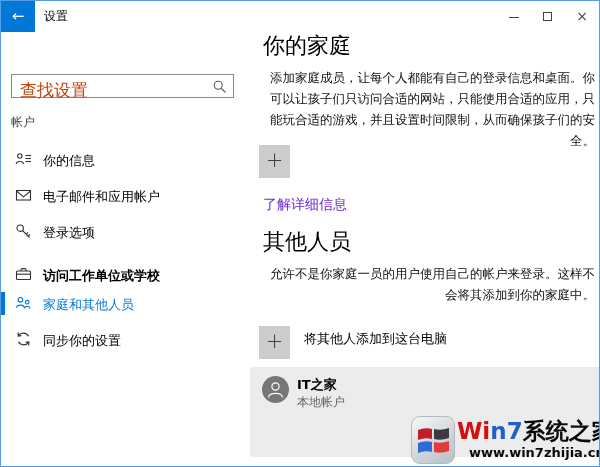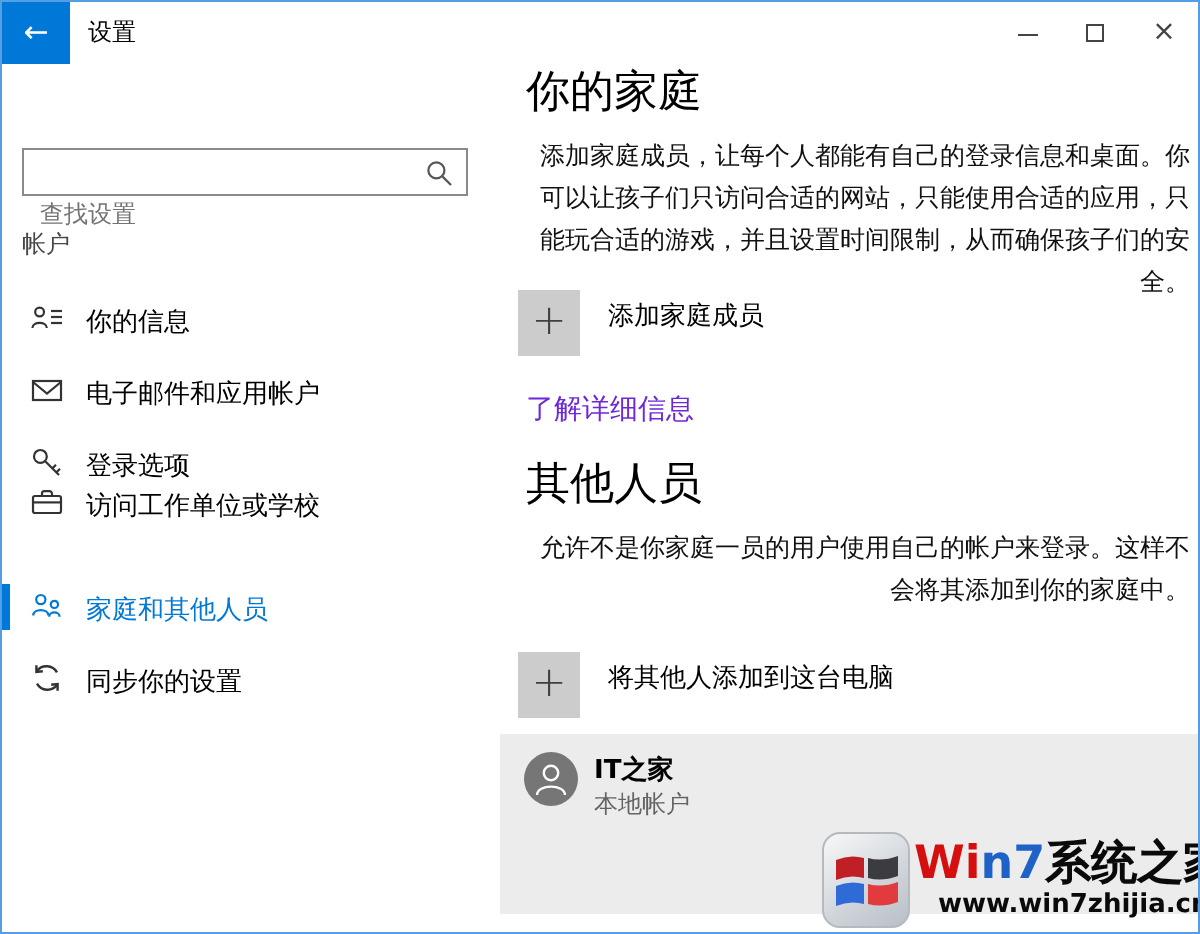--- a/index.html
+++ b/index.html
@@ -32,38 +32,38 @@
   
   .home-row { position:absolute; left:0; top:36px; width:240px; height:30px; }
   .home-row .icn { position:absolute; left:14px; top:6px; }
   .home-row .lbl { position:absolute; left:42px; top:7px; font-size:13px; color:#000; }
 
   .search-box {
     position:absolute; left:10px; top:73px; width:223px; height:24px;
     border:1px solid #8a8a8a; background:#fff;
   }
   .search-box .ph {
-    position:absolute; left:8px; top:4px; font-size:12px; color:#737373;margin-top:20px;
+    position:absolute; left:8px; top:4px; font-size:17px; color:#c2410c;
   }
   .search-box .mag { position:absolute; right:6px; top:4px; }
 
   .side-section { position:absolute; left:10px; top:113px; font-size:12px; color:#474747; }
 
   .side-item { position:absolute; left:0; width:240px; height:36px; }
   .side-item .icn { position:absolute; left:14px; top:10px; }
   .side-item .lbl { position:absolute; left:42px; top:11px; font-size:13px; color:#000; white-space:nowrap; }
   .side-item.selected .lbl { color:#0078d7; }
   .side-item .accent {
     display:none;
   }
   .side-item.selected .accent {
     display:block; position:absolute; left:0; top:7px; width:4px; height:23px; background:#0078d7;
   }
   .it-0 { top:140px; } .it-1 { top:176px; } .it-2 { top:212px; }
-  .it-3 { top:232px; } .it-4 { top:284px;padding-left:20px; } .it-5 { top:320px; }
+  .it-3 { top:255px;font-weight:bold; } .it-4 { top:284px;padding-left:20px; } .it-5 { top:320px; }
 
   
   .h1 { position:absolute; left:262px; font-size:22px; font-weight:400; color:#000; }
   .h1-family { top:30px; }
   .h1-others { top:226px; }
   .para { position:absolute; left:262px; width:332px; font-size:12.5px; line-height:21px; color:#111;text-align:right; }
   .para-family { top:66px; }
   .para-others { top:262px; }
 
   .add-btn { position:absolute; left:258px; width:31px; height:33px; background:#cccccc; }
@@ -212,21 +212,20 @@
     </span>
     <span class="lbl">同步你的设置</span>
   </div>
 
   <div class="h1 h1-family">你的家庭</div>
   <div class="para para-family">添加家庭成员，让每个人都能有自己的登录信息和桌面。你可以让孩子们只访问合适的网站，只能使用合适的应用，只能玩合适的游戏，并且设置时间限制，从而确保孩子们的安全。</div>
 
   <div class="add-btn add-family">
     <span class="plus">+</span>
   </div>
-  <div class="add-lbl add-lbl-family">添加家庭成员</div>
 
   <div class="link">了解详细信息</div>
 
   <div class="h1 h1-others">其他人员</div>
   <div class="para para-others">允许不是你家庭一员的用户使用自己的帐户来登录。这样不会将其添加到你的家庭中。</div>
 
   <div class="add-btn add-others">
     <span class="plus">+</span>
   </div>
   <div class="add-lbl add-lbl-others">将其他人添加到这台电脑</div>

